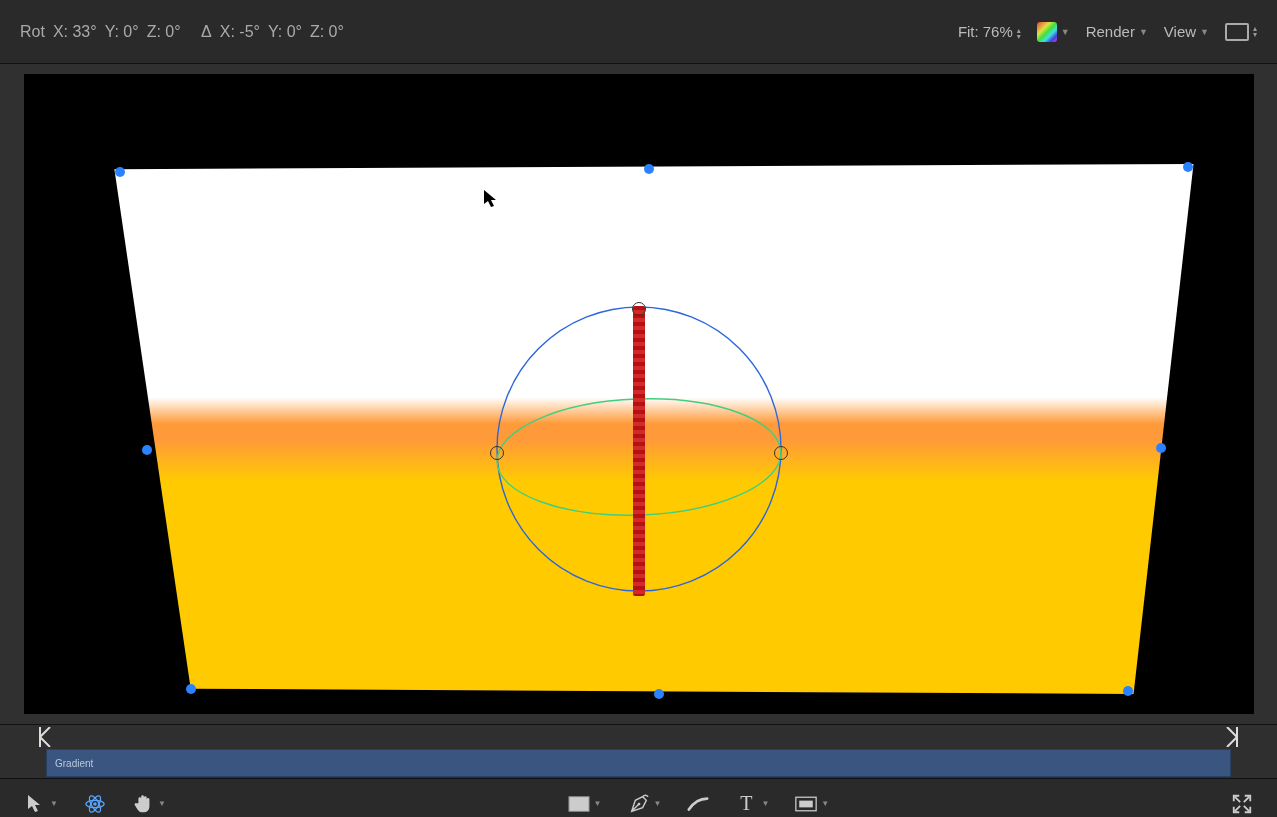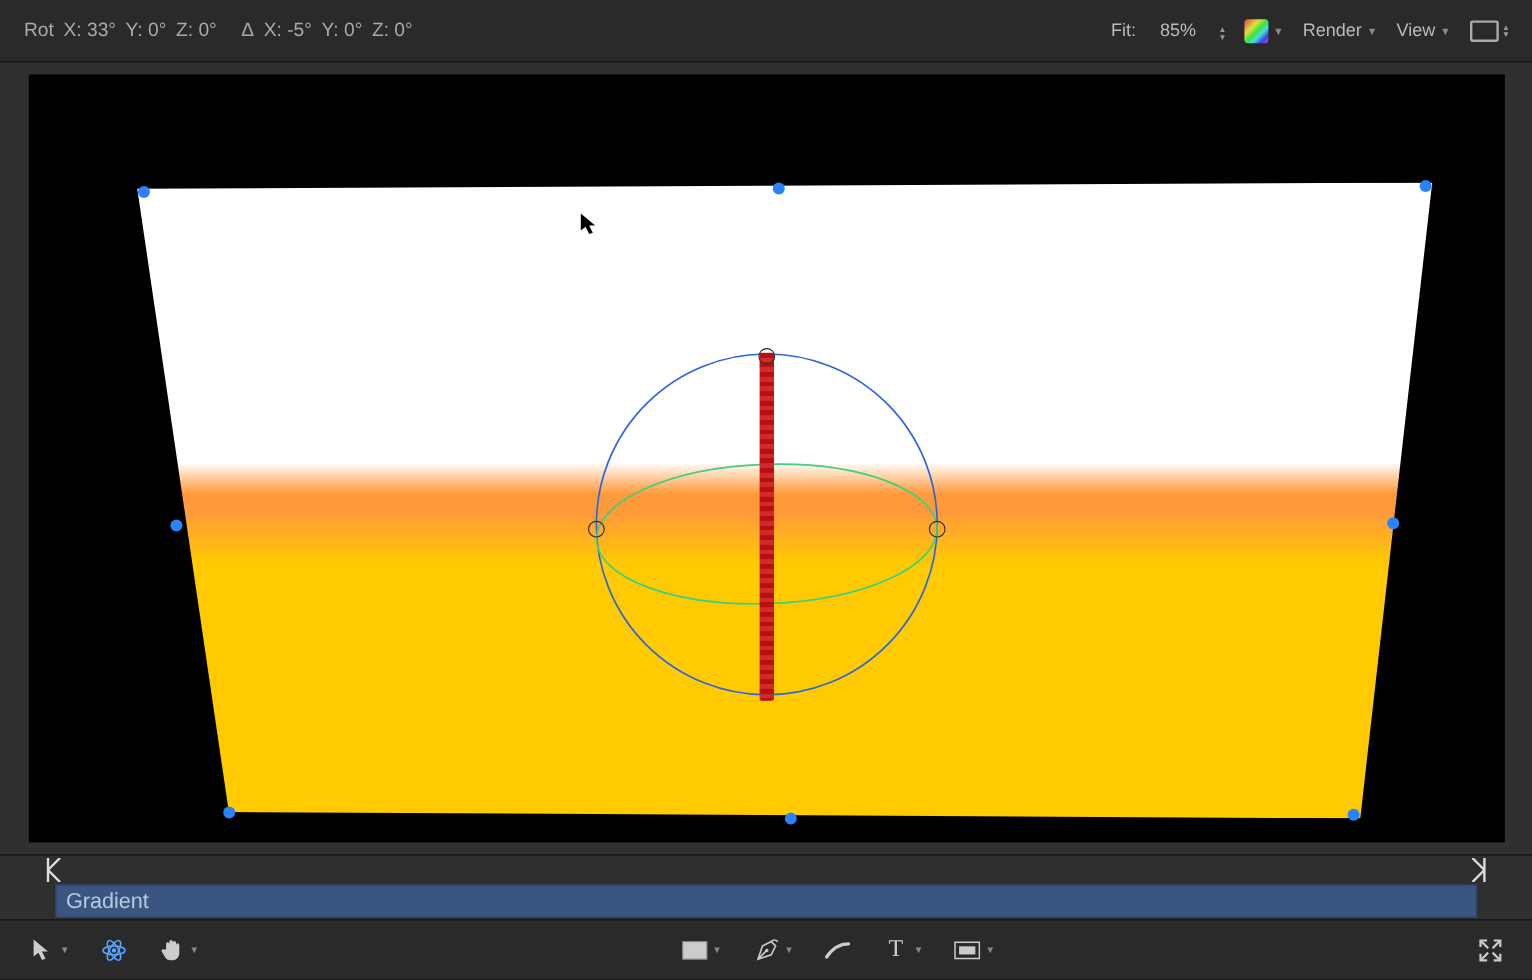--- a/index.html
+++ b/index.html
@@ -9,21 +9,21 @@
       font-size: 13px;
       color: #ccc;
       width: 1277px;
       height: 817px;
       overflow: hidden;
       position: relative;
     }
     
     
     .top-bar {
-      height: 52px;
+      height: 64px;
       background: #2a2a2a;
       display: flex;
       align-items: center;
       justify-content: space-between;
       padding: 0 20px;
       border-bottom: 1px solid #111;
     }
     .rotation-readout {
       display: flex;
       gap: 8px;
@@ -32,21 +32,21 @@
     }
     .rotation-readout span { white-space: nowrap; }
     .top-controls {
       display: flex;
       align-items: center;
       gap: 16px;
     }
     .fit-control {
       display: flex;
       align-items: flex-end;
-      gap: 20px;
+      gap: 4px;
       color: #bbb;
       font-size: 15px;
     }
     .stepper-arrows {
       display: flex;
       flex-direction: column;
       gap: 0;
       line-height: 6px;
       font-size: 8px;
       color: #999;
@@ -181,21 +181,21 @@
       left: 46px;
       right: 46px;
       top: 24px;
       height: 28px;
       background: #3a557f;
       border: 1px solid #2a4060;
       display: flex;
       align-items: center;
       padding-left: 8px;
       color: #b8c8e0;
-      font-size: 18px;
+      font-size: 10px;
     }
     
     
     .bottom-toolbar {
       height: 50px;
       background: #2a2a2a;
       display: flex;
       align-items: center;
       justify-content: space-between;
       padding: 0 20px;
@@ -238,21 +238,21 @@
     <span>Z: 0°</span>
     <span>&nbsp;</span>
     <span>Δ</span>
     <span>X: -5°</span>
     <span>Y: 0°</span>
     <span>Z: 0°</span>
   </div>
   <div class="top-controls">
     <div class="fit-control">
       <span>Fit:</span>
-      <span>85%</span>
+      <span>76%</span>
       <span class="stepper-arrows">
         <span>▴</span>
           <span>▾</span>
       </span>
     </div>
     <div class="dropdown-ctrl">
       <span class="color-swatch"></span>
       <span class="chevron-down">▼</span>
     </div>
     <div class="dropdown-ctrl">

